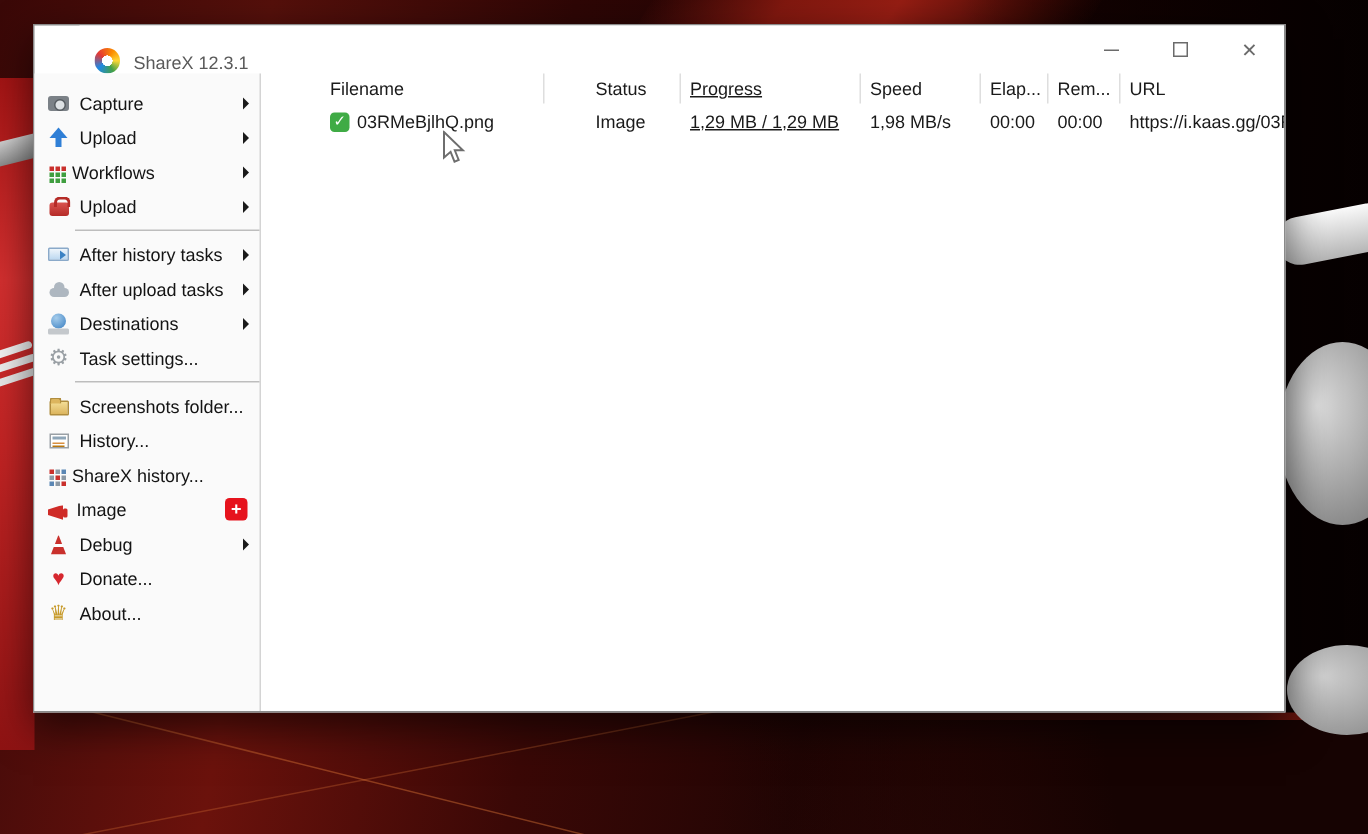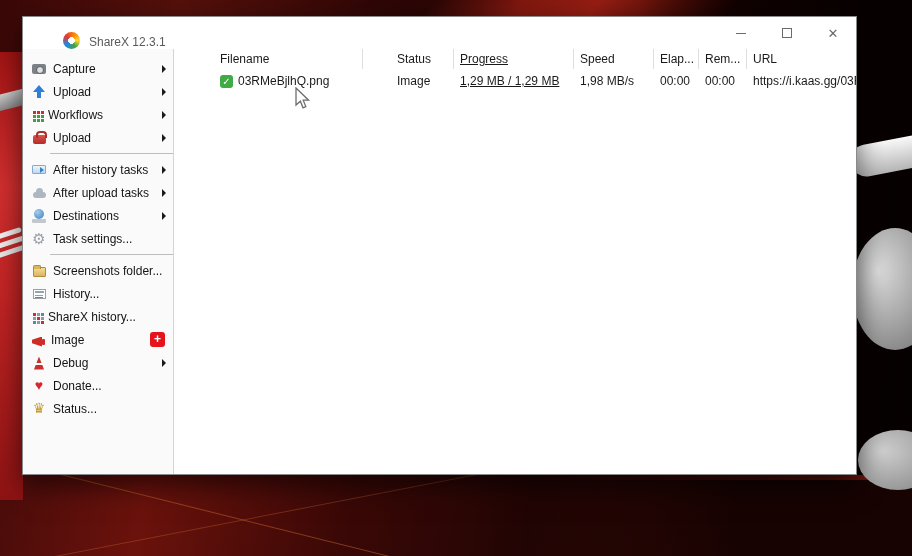--- a/index.html
+++ b/index.html
@@ -256,21 +256,21 @@
           </span>
         <span class="mi-label">Debug</span>
         <span class="mi-arrow"></span>
       </div>
       <div class="menu-item">
         <span class="mi-icon ic-heart">♥</span>
         <span class="mi-label">Donate...</span>
       </div>
       <div class="menu-item">
         <span class="mi-icon ic-crown">♛</span>
-        <span class="mi-label">Status...</span>
+        <span class="mi-label">About...</span>
       </div>
 
     </div>
 
     <div class="main">
       <div class="header-row">
         <div class="hcell c-filename">Filename</div>
         <div class="hcell c-status">Status</div>
         <div class="hcell c-progress">Progress</div>
         <div class="hcell c-speed">Speed</div>

